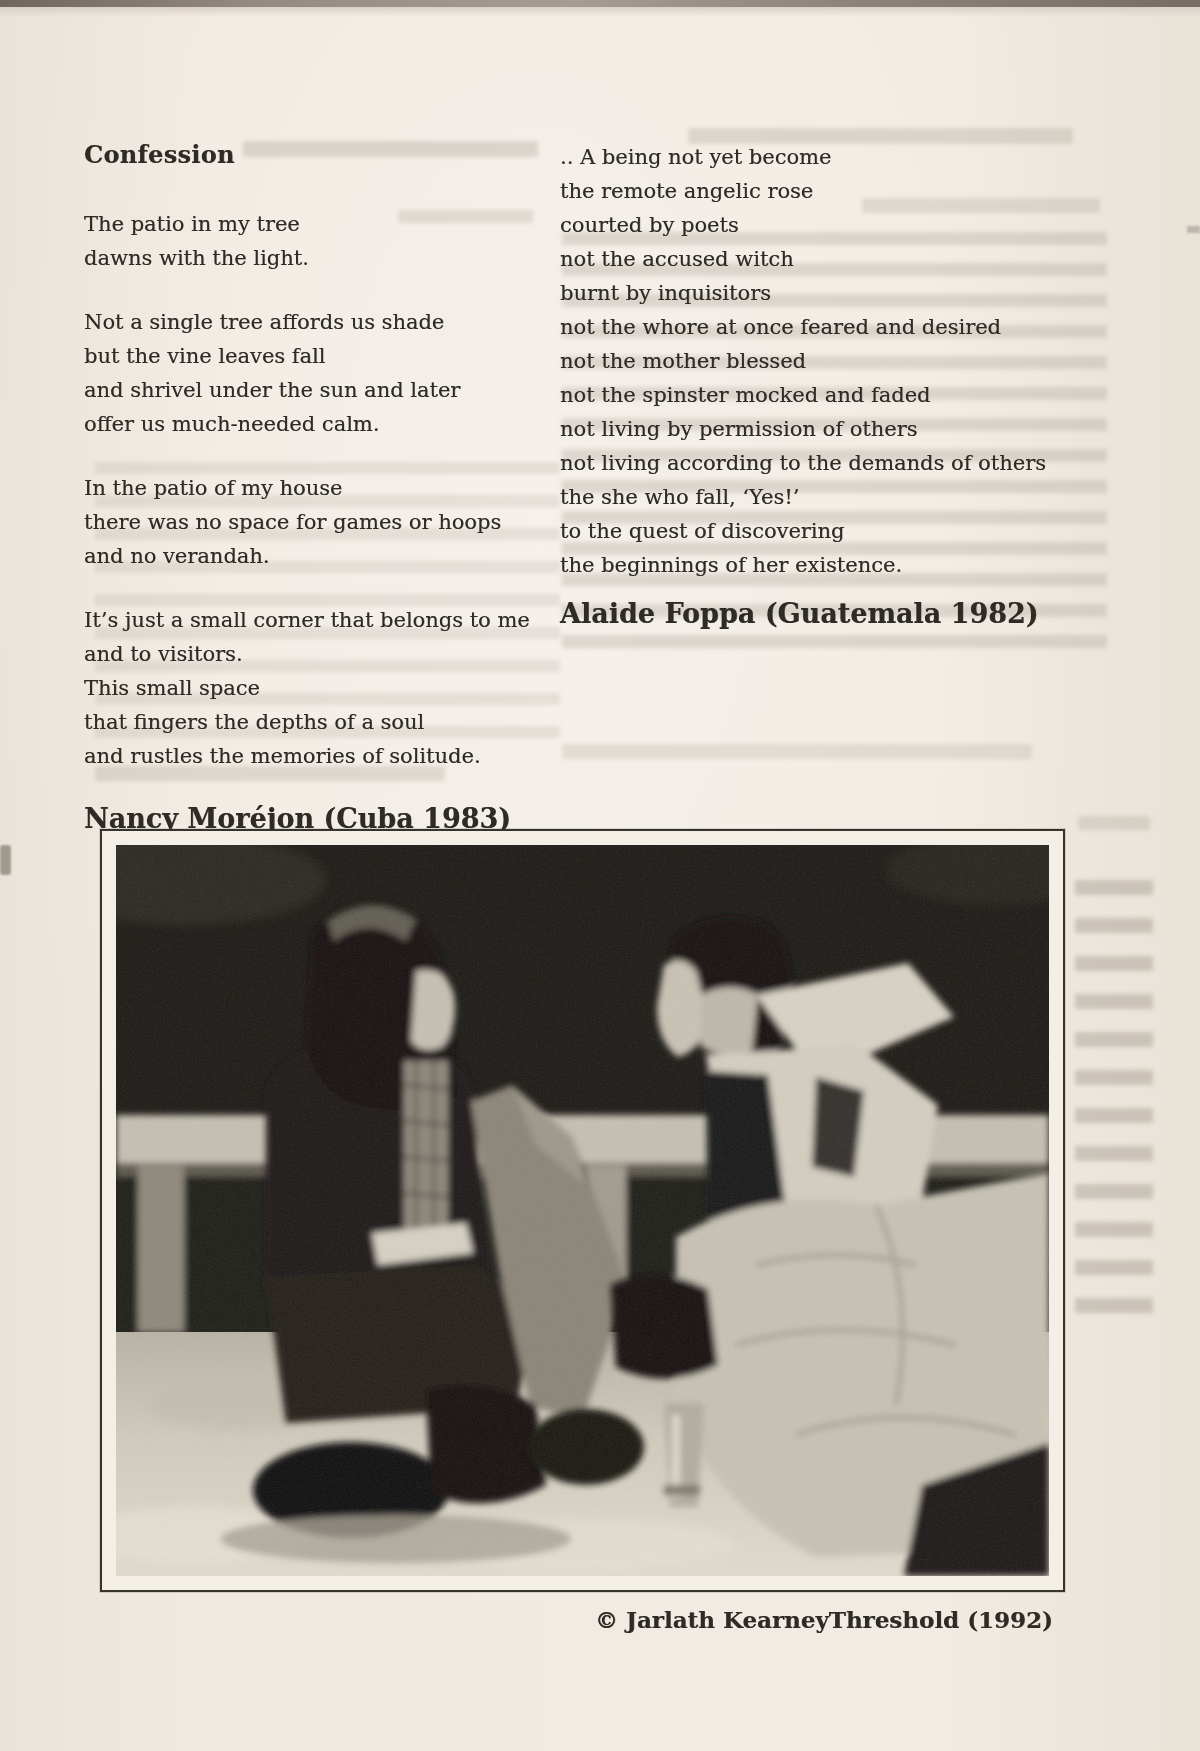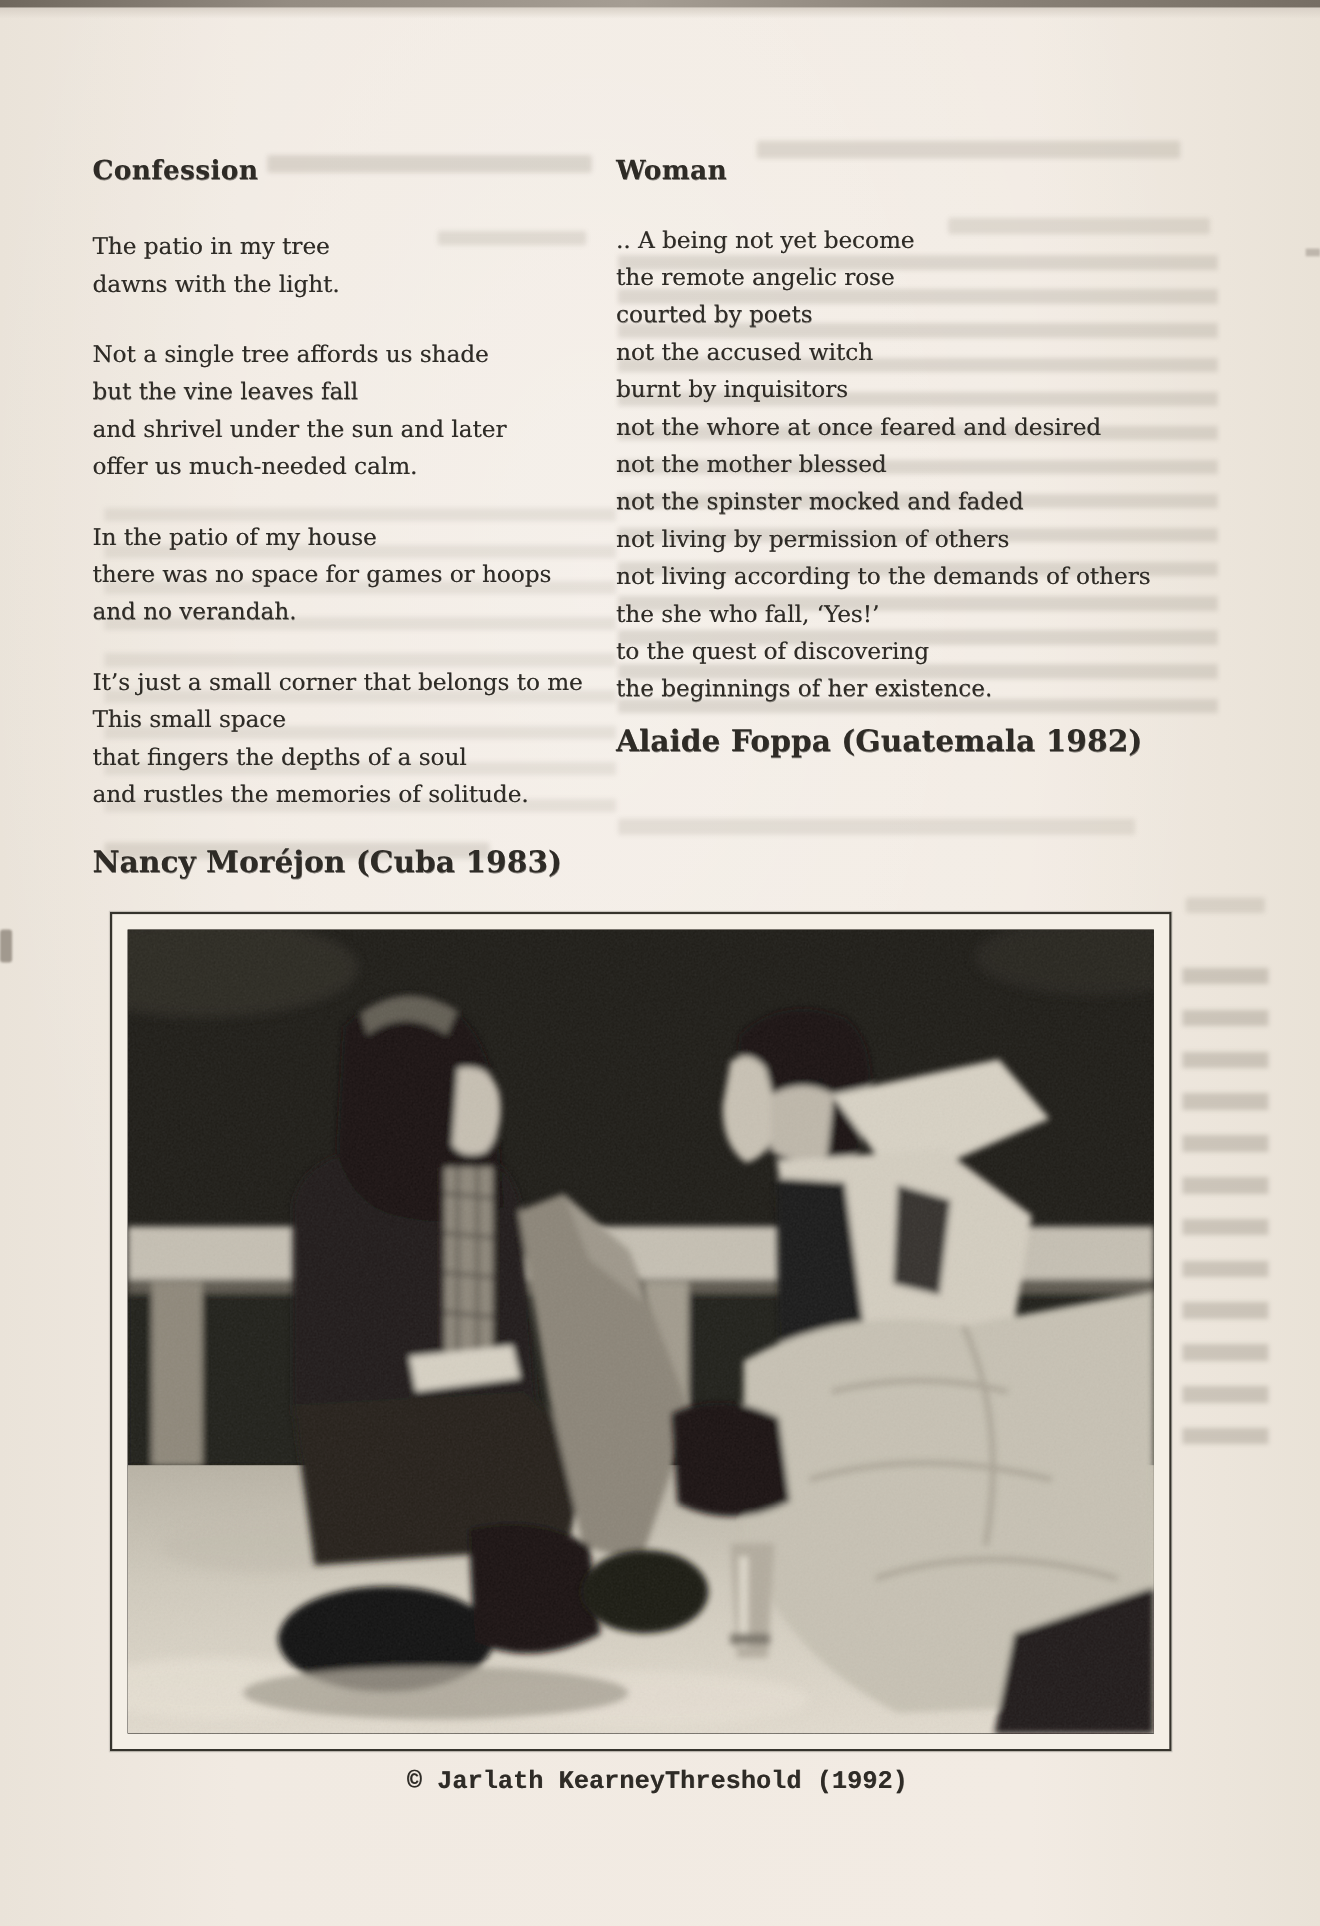--- a/index.html
+++ b/index.html
@@ -47,22 +47,22 @@
   .attribution{font-size:27px;font-weight:bold;margin:0;
     text-shadow:.4px .4px .5px rgba(40,37,32,.55);}
   .col-left .attribution{margin-top:26px;}
   .col-right .attribution{margin-top:16px;}
   
   .photo-frame{position:absolute;left:100px;top:829px;width:965px;height:763px;
     border:2px solid #35332c;background:#f4efe6;padding:14px;box-sizing:border-box;z-index:2;
     box-shadow:0 0 0 1px rgba(53,51,44,.15);}
   .photo{width:100%;height:100%;background:#1a1813;overflow:hidden;}
   .photo svg{display:block;width:100%;height:100%;}
-  .caption-row{position:absolute;left:115px;top:1606px;width:965px;z-index:2;
-    display:flex;justify-content:center;align-items:flex-start;font-family:Liberation Mono, monospace;}
+  .caption-row{position:absolute;left:88px;top:1606px;width:965px;z-index:2;
+    display:flex;justify-content:flex-end;align-items:flex-start;}
   .caption{font-size:23px;font-weight:bold;text-shadow:.4px .4px .5px rgba(40,37,32,.55);}
 </style>
 </head>
 <body>
 
 <div class="page">
 
   <div class="scan-top"></div>
   <div class="scan-top-fade"></div>
   <div class="mark-left"></div>
@@ -91,29 +91,29 @@
       <p>and shrivel under the sun and later</p>
       <p>offer us much-needed calm.</p>
     </div>
     <div class="stanza">
       <p>In the patio of my house</p>
       <p>there was no space for games or hoops</p>
       <p>and no verandah.</p>
     </div>
     <div class="stanza">
       <p>It’s just a small corner that belongs to me</p>
+      <p>and to visitors.</p>
       <p>This small space</p>
       <p>that fingers the depths of a soul</p>
       <p>and rustles the memories of solitude.</p>
     </div>
     <p class="attribution">Nancy Moréjon (Cuba 1983)</p>
   </div>
 
   <div class="col col-right">
-    <h2 class="poem-title">Woman</h2>
     <p class="poem-line">.. A being not yet become</p>
     <p class="poem-line">the remote angelic rose</p>
     <p class="poem-line">courted by poets</p>
     <p class="poem-line">not the accused witch</p>
     <p class="poem-line">burnt by inquisitors</p>
     <p class="poem-line">not the whore at once feared and desired</p>
     <p class="poem-line">not the mother blessed</p>
     <p class="poem-line">not the spinster mocked and faded</p>
     <p class="poem-line">not living by permission of others</p>
     <p class="poem-line">not living according to the demands of others</p>

